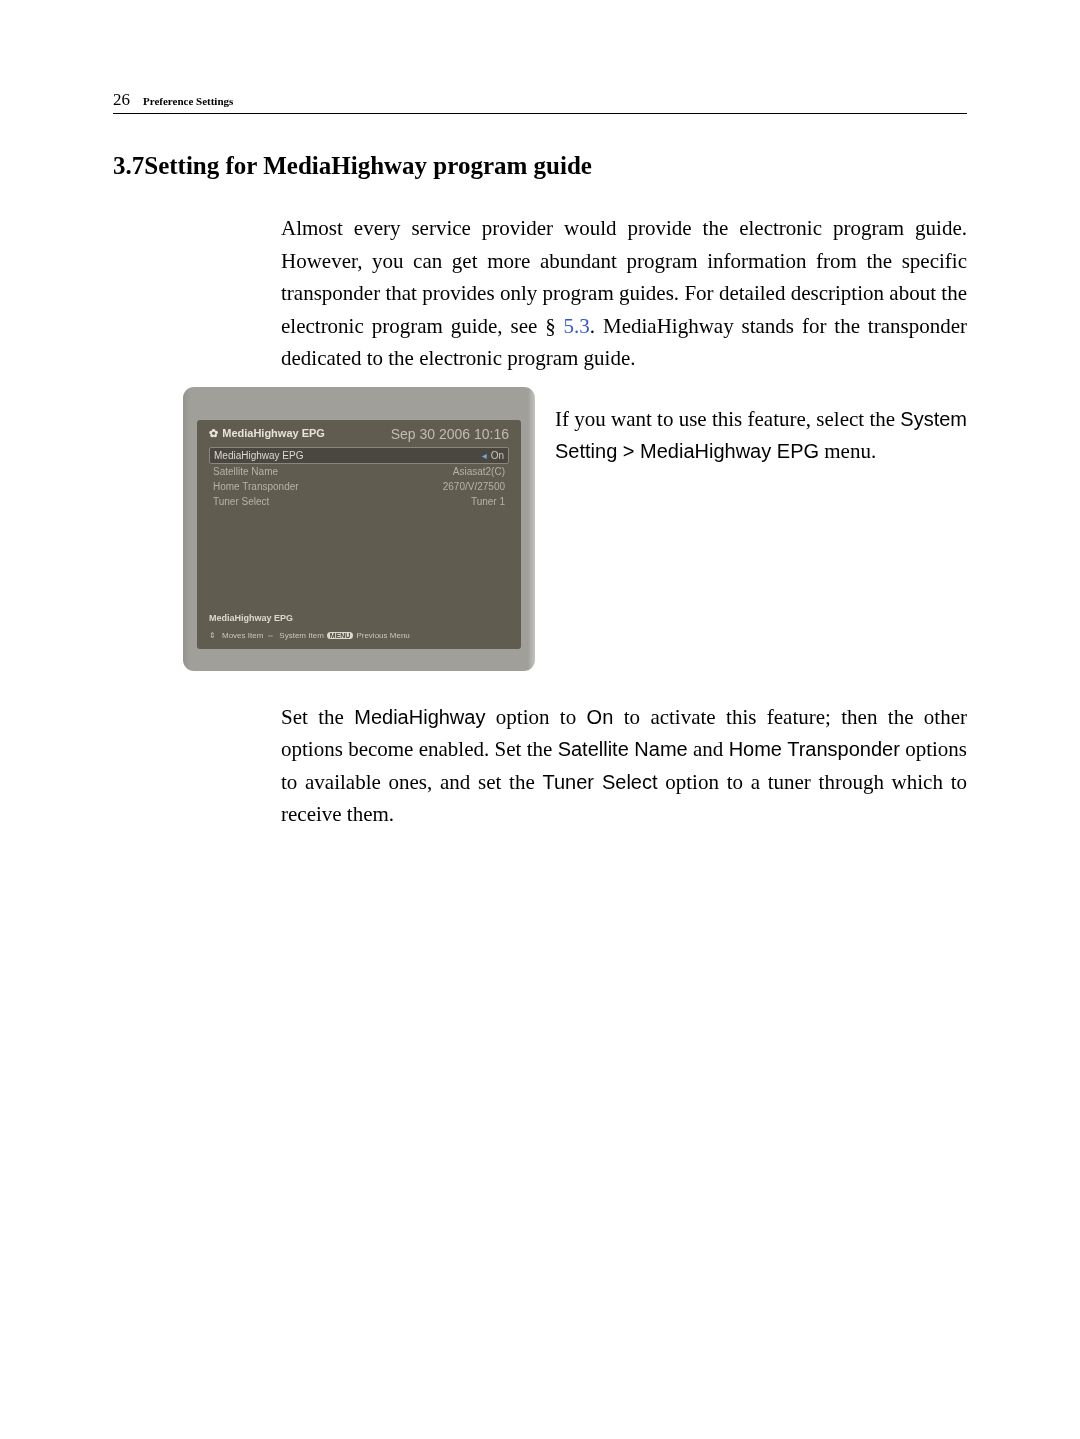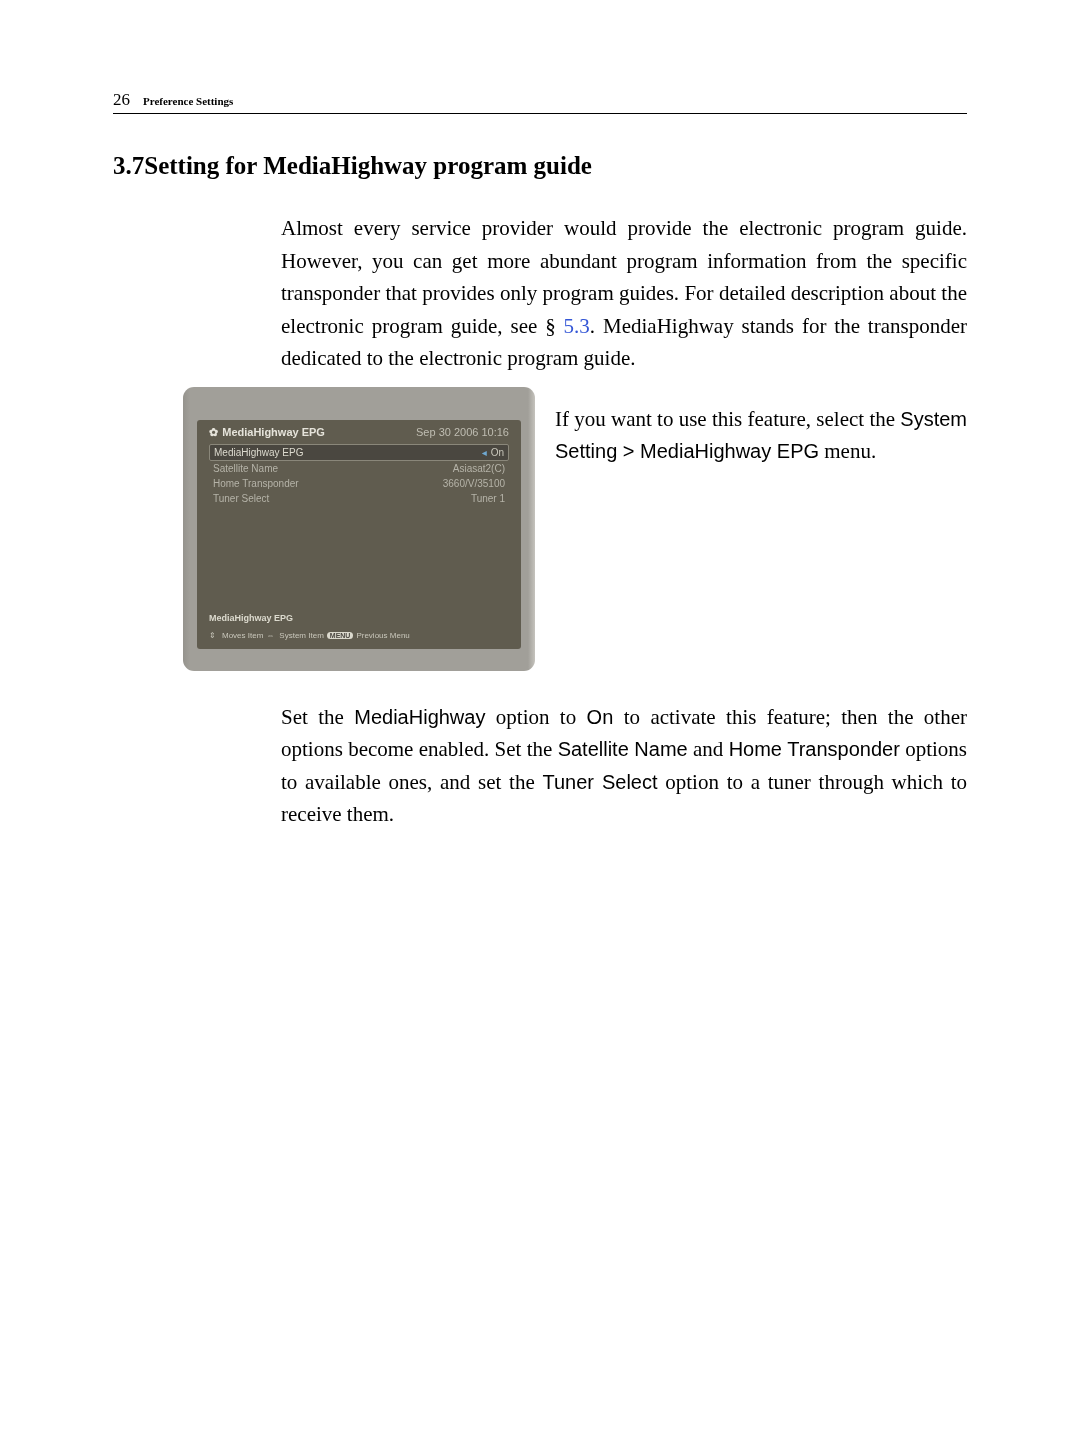--- a/index.html
+++ b/index.html
@@ -92,21 +92,21 @@
       display: flex;
       justify-content: space-between;
       align-items: center;
       padding: 6px 12px 5px 12px;
       color: #e5e3da;
       font-family: Arial, sans-serif;
       font-size: 11px;
       font-weight: bold;
     }
     .screenshot-date {
-      font-size: 11px;
+      font-size: 14px;
       font-weight: normal;
       color: #bfbdb2;
     }
     .gear-icon {
       display: inline-block;
       margin-right: 4px;
       font-size: 11px;
     }
     .menu-table {
       padding: 0 12px;
@@ -217,21 +217,21 @@
             <div class="menu-row selected">
               <span class="menu-label">MediaHighway EPG</span>
               <span class="menu-value"><span class="arrow-indicator">◂</span><span>On</span></span>
             </div>
             <div class="menu-row">
               <span class="menu-label">Satellite Name</span>
               <span class="menu-value">Asiasat2(C)</span>
             </div>
             <div class="menu-row">
               <span class="menu-label">Home Transponder</span>
-              <span class="menu-value">3660/V/35100</span>
+              <span class="menu-value">2670/V/27500</span>
             </div>
             <div class="menu-row">
               <span class="menu-label">Tuner Select</span>
               <span class="menu-value">Tuner 1</span>
             </div>
           </div>
           <div class="screenshot-footer">
             <div class="footer-title">MediaHighway EPG</div>
             <div class="footer-hint">
               <span class="hint-icon">⇕</span>

